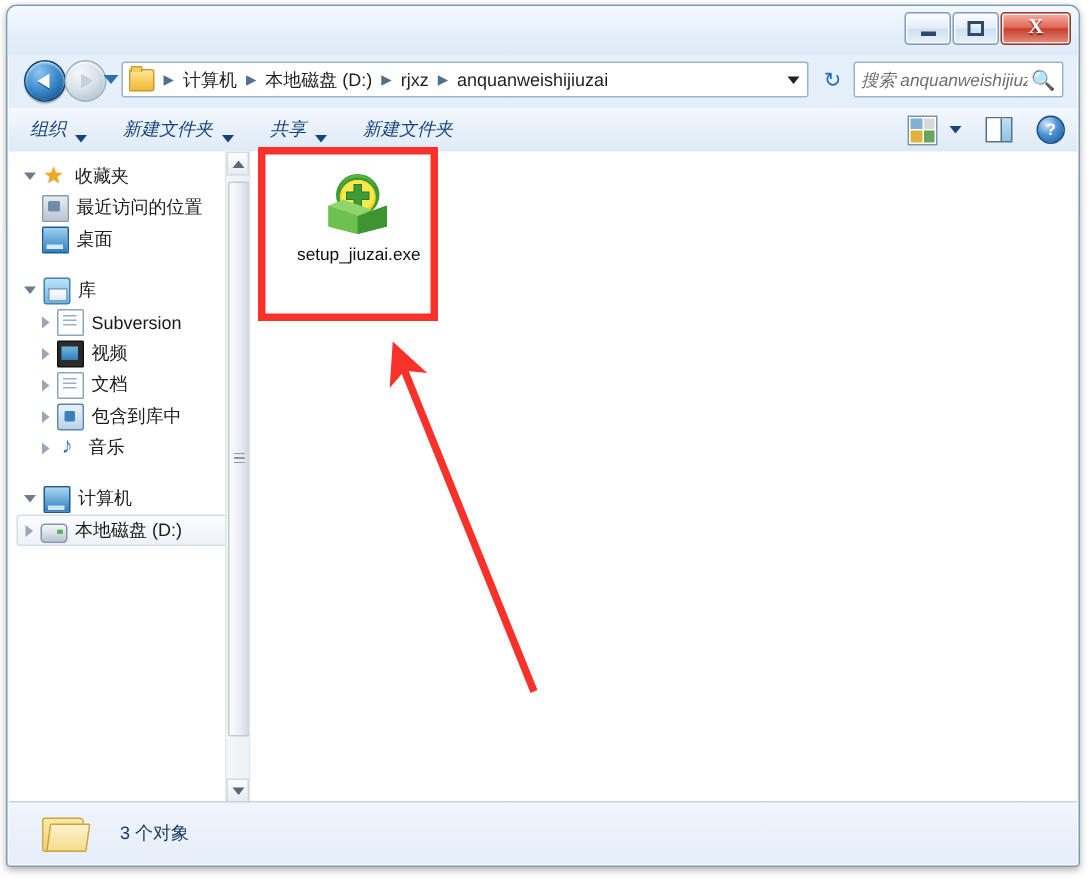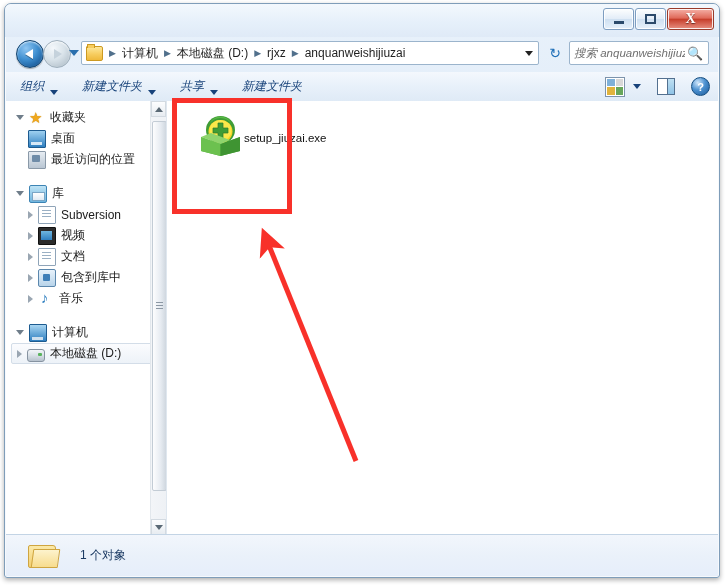--- a/index.html
+++ b/index.html
@@ -203,21 +203,21 @@
   #sbthumb { position:absolute; left:1px; top:20px; width:13px; height:368px;
     background:linear-gradient(90deg,#fdfdfe,#e6ebf1 60%,#cfd7df);
     border:1px solid #c3ccd5; border-radius:2px; cursor:default;}
   #sbgrip{position:absolute;left:3px;top:50%;margin-top:-4px;width:7px;height:8px;
     background:repeating-linear-gradient(180deg,#8c98a4 0 1px,transparent 1px 3px);}
 
   
   #filepane { flex:1; position:relative; background:#fff; }
   .fileitem {
     position:absolute; left:30px; top:12px; width:82px;
-    display:flex; align-items:center; cursor:default;
+    display:flex; flex-direction:column; align-items:center; cursor:default;
   }
   .exeicon { width:47px; height:44px; position:relative; }
   .fname { margin-top:6px; font-size:11.5px; color:#101010; text-align:center; line-height:14px; width:80px; }
 
   
   #statusbar {
     position:absolute; left:1px; right:1px; bottom:1px; height:41px;
     background: linear-gradient(180deg,#f2f6fc 0%, #eaf1fa 50%, #e6eefa 100%);
     border-top:1px solid #c3d4e5;
     display:flex; align-items:center;
@@ -326,26 +326,26 @@
 
     <div id="navpane">
       <div id="navlist">
 
         <div class="navrow">
           <span class="tri open"></span>
           <span class="nico star"></span>
           <span>收藏夹</span>
         </div>
         <div class="navrow navind">
+          <span class="nico recent"></span>
+          <span>最近访问的位置</span>
+        </div>
+        <div class="navrow navind">
           <span class="nico desk"></span>
           <span>桌面</span>
-        </div>
-        <div class="navrow navind">
-          <span class="nico recent"></span>
-          <span>最近访问的位置</span>
         </div>
 
         <div class="navgap"></div>
 
         <div class="navrow">
           <span class="tri open"></span>
           <span class="nico lib"></span>
           <span>库</span>
         </div>
         <div class="navrow navind">
@@ -419,21 +419,21 @@
         <div class="fname">setup_jiuzai.exe</div>
       </div>
     </div>
   </div>
 
   <div id="statusbar">
     <div id="statusfolder">
       <div class="back"></div>
         <div class="front"></div>
     </div>
-    <div id="statustext">1 个对象</div>
+    <div id="statustext">3 个对象</div>
   </div>
 </div>
 
 <div id="redbox" style="left: 172px; top: 98px; width: 120px; height: 116px; border-color: rgb(248, 49, 42);"></div>
 <svg id="redarrow">
   <defs>
     <marker id="ah" markerWidth="6" markerHeight="6" refX="2.3" refY="3" orient="auto" markerUnits="strokeWidth">
       <path d="M0,0.3 L5.6,3 L0,5.7 L1.4,3 Z" fill="#f8312a"></path>
     </marker>
   </defs>

